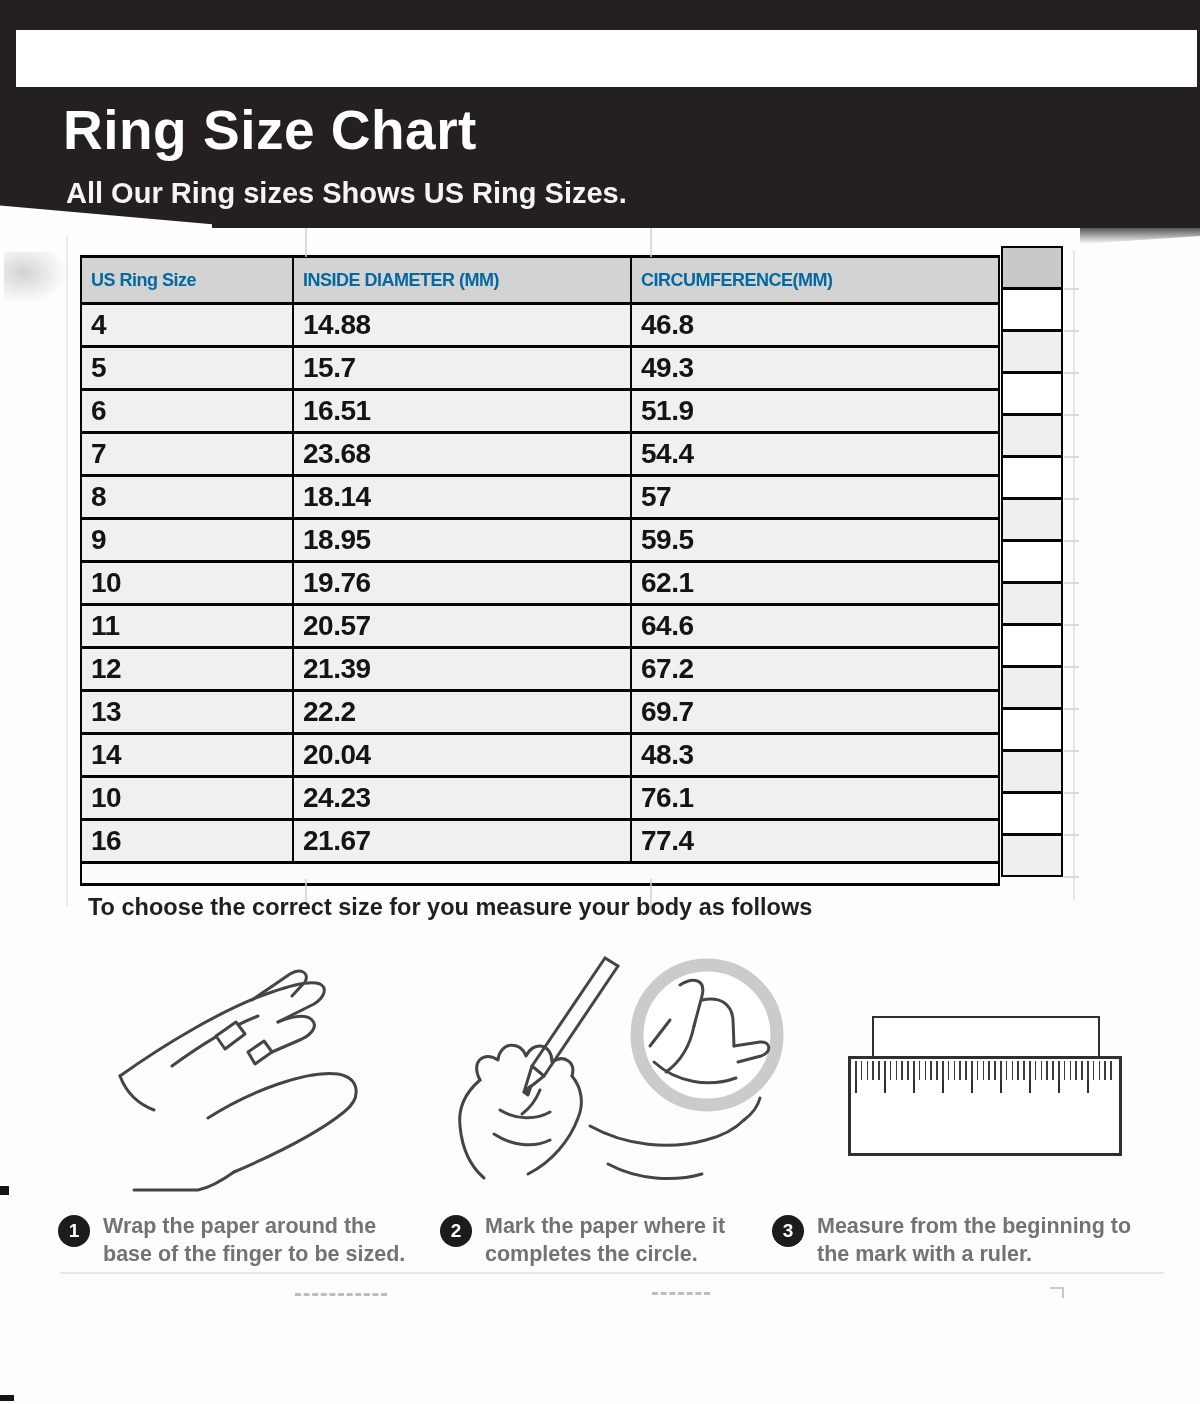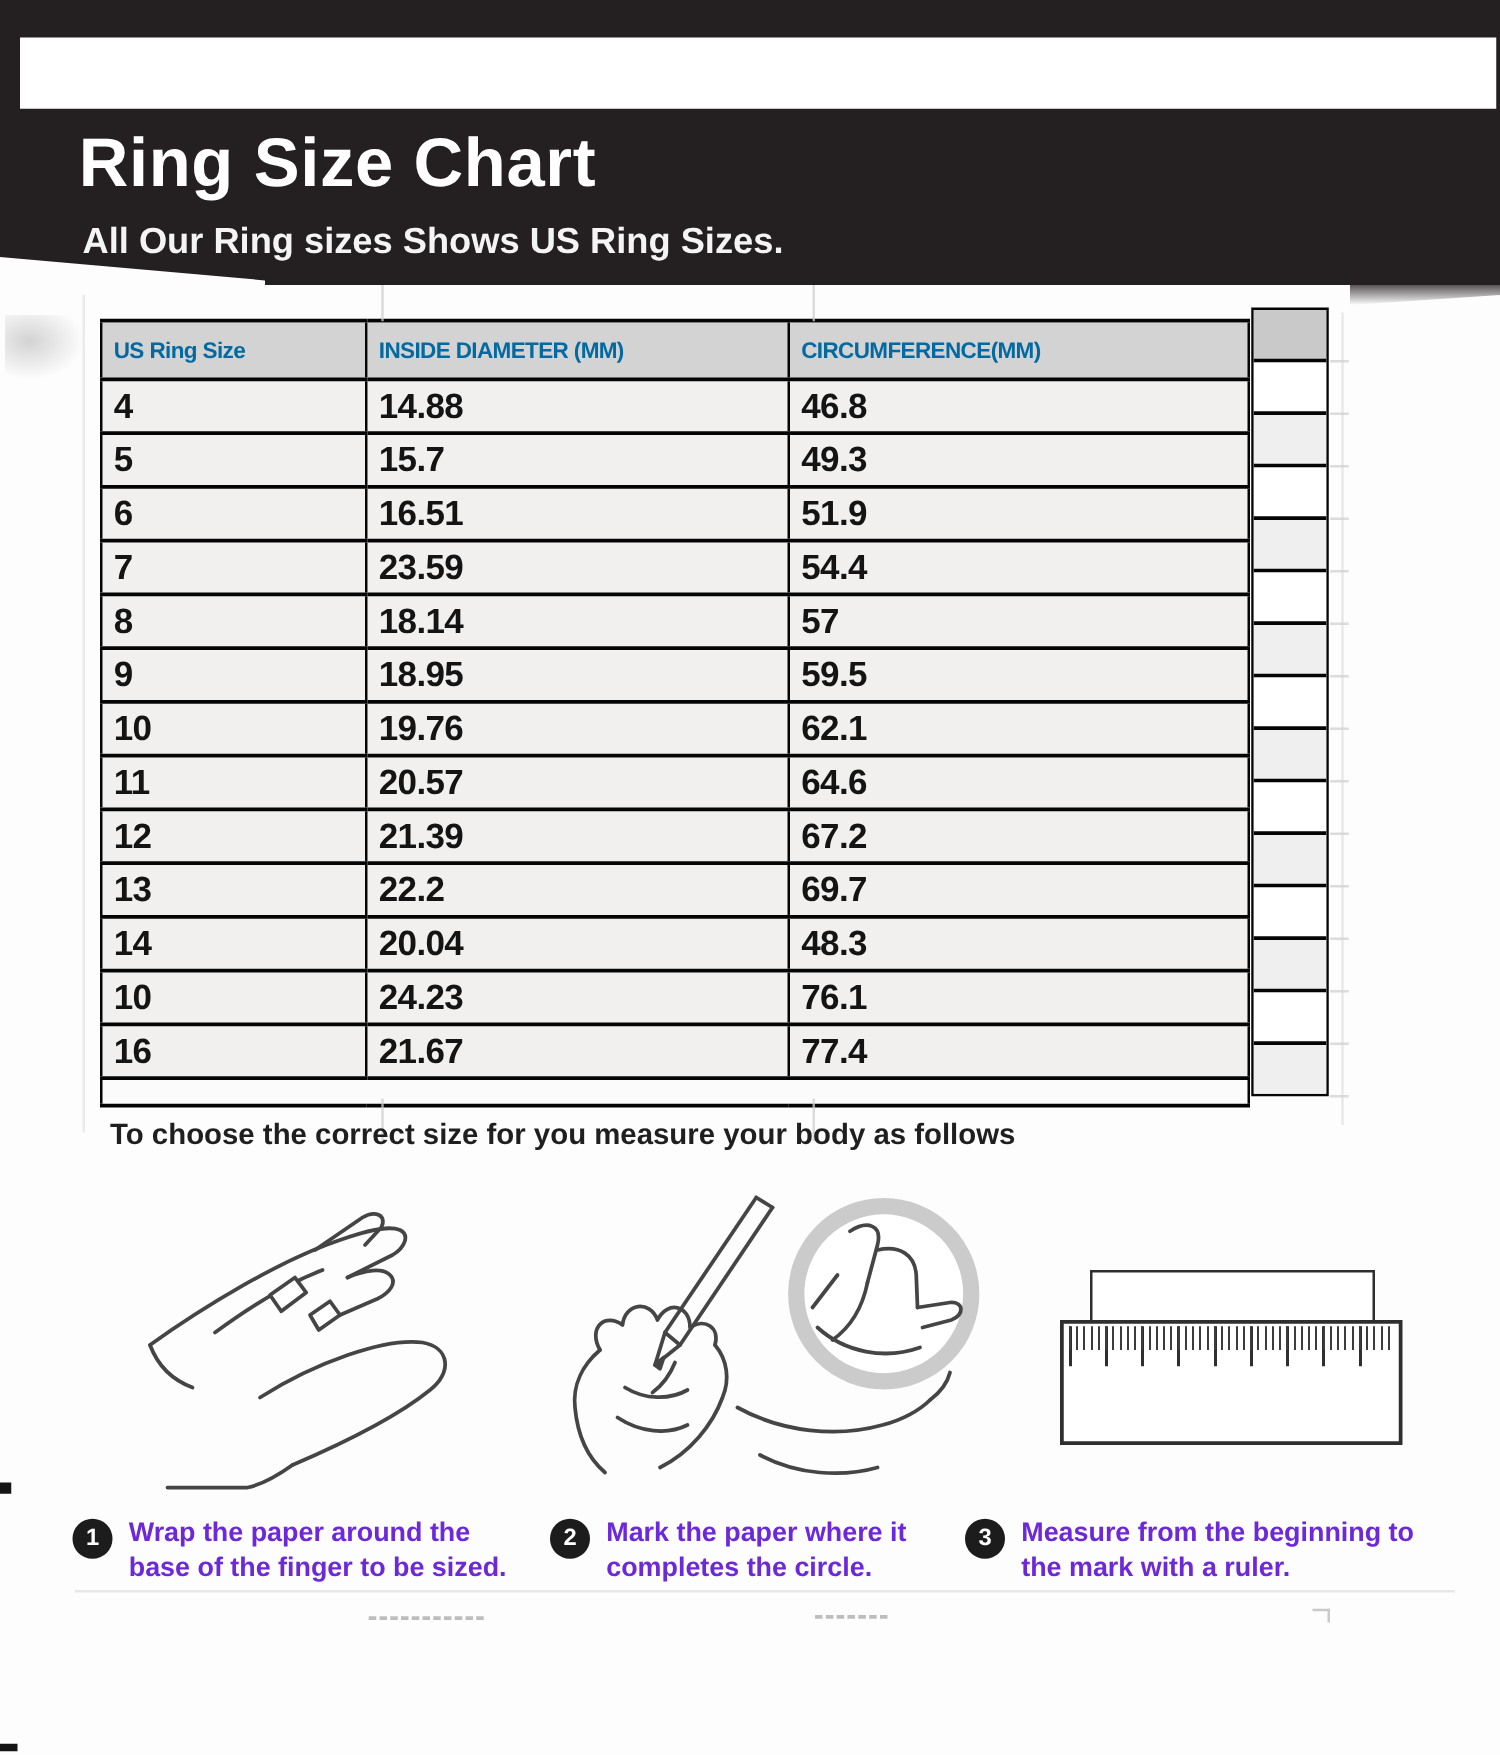--- a/index.html
+++ b/index.html
@@ -59,21 +59,21 @@
   .ruler-ticks{position:absolute;left:4px;right:4px;top:2px;height:34px;
     background-image:
       repeating-linear-gradient(90deg,#3c3c3c 0 1.6px,transparent 1.6px 5.8px),
       repeating-linear-gradient(90deg,#2f2f2f 0 2.2px,transparent 2.2px 29px);
     background-size:100% 19px,100% 32px;background-repeat:no-repeat;}
   
   .steps{position:absolute;left:58px;top:1212px;width:1104px;display:flex;justify-content:space-between;}
   .step{display:flex;align-items:flex-start;gap:13px;}
   .badge{flex:none;width:32px;height:32px;border-radius:50%;background:#1c1c1c;color:#fff;
     font-weight:700;font-size:19px;display:flex;align-items:center;justify-content:center;margin-top:3px;}
-  .step-text{font-size:21.5px;font-weight:700;color:#6d28d9;line-height:1.32;}
+  .step-text{font-size:21.5px;font-weight:700;color:#737373;line-height:1.32;}
   .step:nth-of-type(1) .step-text{width:322px;}
   .step:nth-of-type(2) .step-text{width:272px;}
   .step:nth-of-type(3) .step-text{width:345px;}
   
   .hairline{position:absolute;left:60px;top:1272px;width:1104px;height:2px;background:rgba(175,175,175,.28);}
   .dash-a{position:absolute;left:295px;top:1293px;width:92px;border-top:3px dashed rgba(110,110,110,.45);}
   .dash-b{position:absolute;left:652px;top:1292px;width:58px;border-top:3px dashed rgba(110,110,110,.45);}
   .corner-mark{position:absolute;left:1050px;top:1287px;width:12px;height:9px;
     border-top:2px solid #c9c9c9;border-right:2px solid #c9c9c9;}
   .nub1{position:absolute;left:0;top:1186px;width:9px;height:9px;background:#151515;}
@@ -122,21 +122,21 @@
           </tr>
 
           <tr>
             <td>6</td>
             <td>16.51</td>
             <td>51.9</td>
           </tr>
 
           <tr>
             <td>7</td>
-            <td>23.59</td>
+            <td>23.68</td>
             <td>54.4</td>
           </tr>
 
           <tr>
             <td>8</td>
             <td>18.14</td>
             <td>57</td>
           </tr>
 
           <tr>

